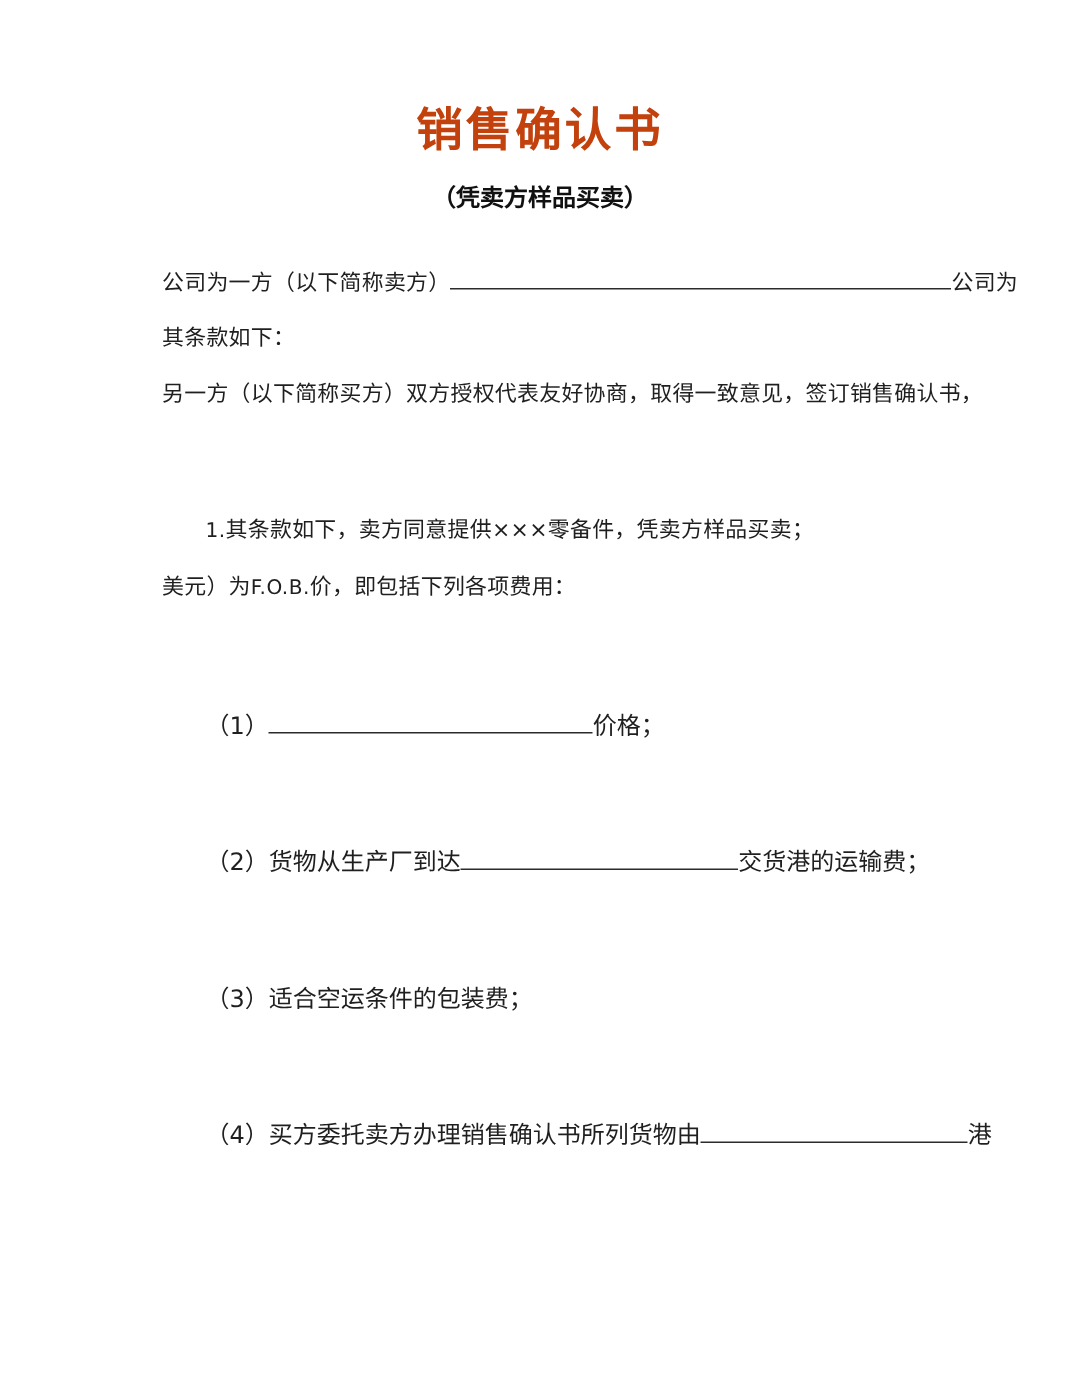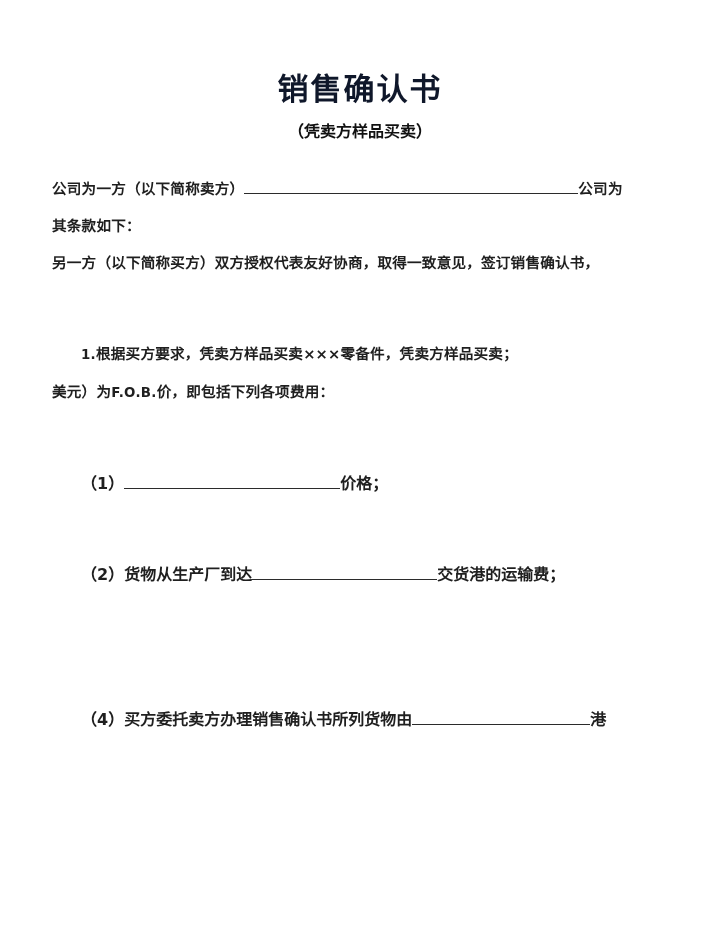--- a/index.html
+++ b/index.html
@@ -29,37 +29,36 @@
   
   .title-block {
     text-align: center;
     margin-top: 72px;
   }
   .doc-title {
     font-size: 31px;
     font-weight: bold;
     letter-spacing: 2px;
     line-height: 1.15;
-    color: #0f172a;
-    font-family: Liberation Serif, serif;
+    color: #c2410c;
+    font-family: Liberation Mono, monospace;
   }
   .doc-subtitle {
     font-size: 16px;
     font-weight: bold;
     letter-spacing: 0px;
     margin-top: 10px;
     color: #111111;
   }
 
   
   .body-area {
     margin-top: 28px;
-    padding-left: 52px;
+    padding-left: 108px;
     padding-right: 106px;
-    font-weight: bold;
   }
 
   .para {
     font-size: 14.6px;
     line-height: 37px;
     color: #1f1f1f;
     text-align: justify;
     text-justify: inter-ideograph;
     letter-spacing: 0.2px;
     white-space: nowrap;
@@ -124,21 +123,21 @@
     </div>
 
     <div class="para">
       <span>另一方（以下简称买方）双方授权代表友好协商，取得一致意见，签订销售确认书，</span>
     </div>
 
     <div class="gap-lg"></div>
     <div class="gap-md"></div>
 
     <div class="para indent2">
-      <span class="latin">1.</span><span>根据买方要求，凭卖方样品买卖×××零备件，凭卖方样品买卖；</span>
+      <span class="latin">1.</span><span>其条款如下，卖方同意提供×××零备件，凭卖方样品买卖；</span>
     </div>
 
 
     <div class="para">
       <span>美元）为</span><span class="latin">F.O.B.</span><span>价，即包括下列各项费用：</span>
     </div>
 
     <div class="gap-lg"></div>
     <div class="gap-md"></div>
 
@@ -149,20 +148,23 @@
     <div class="gap-lg"></div>
     <div class="gap-md"></div>
 
     <div class="sub-item">
       <span>（2）</span><span>货物从生产厂到达</span><span class="blank w-port"></span><span>交货港的运输费；</span>
     </div>
 
     <div class="gap-lg"></div>
     <div class="gap-md"></div>
 
+    <div class="sub-item">
+      <span>（3）</span><span>适合空运条件的包装费；</span>
+    </div>
 
     <div class="gap-lg"></div>
     <div class="gap-md"></div>
 
     <div class="sub-item">
       <span>（4）</span><span>买方委托卖方办理销售确认书所列货物由</span><span class="blank w-goods"></span><span>港</span>
     </div>
 
 
 

